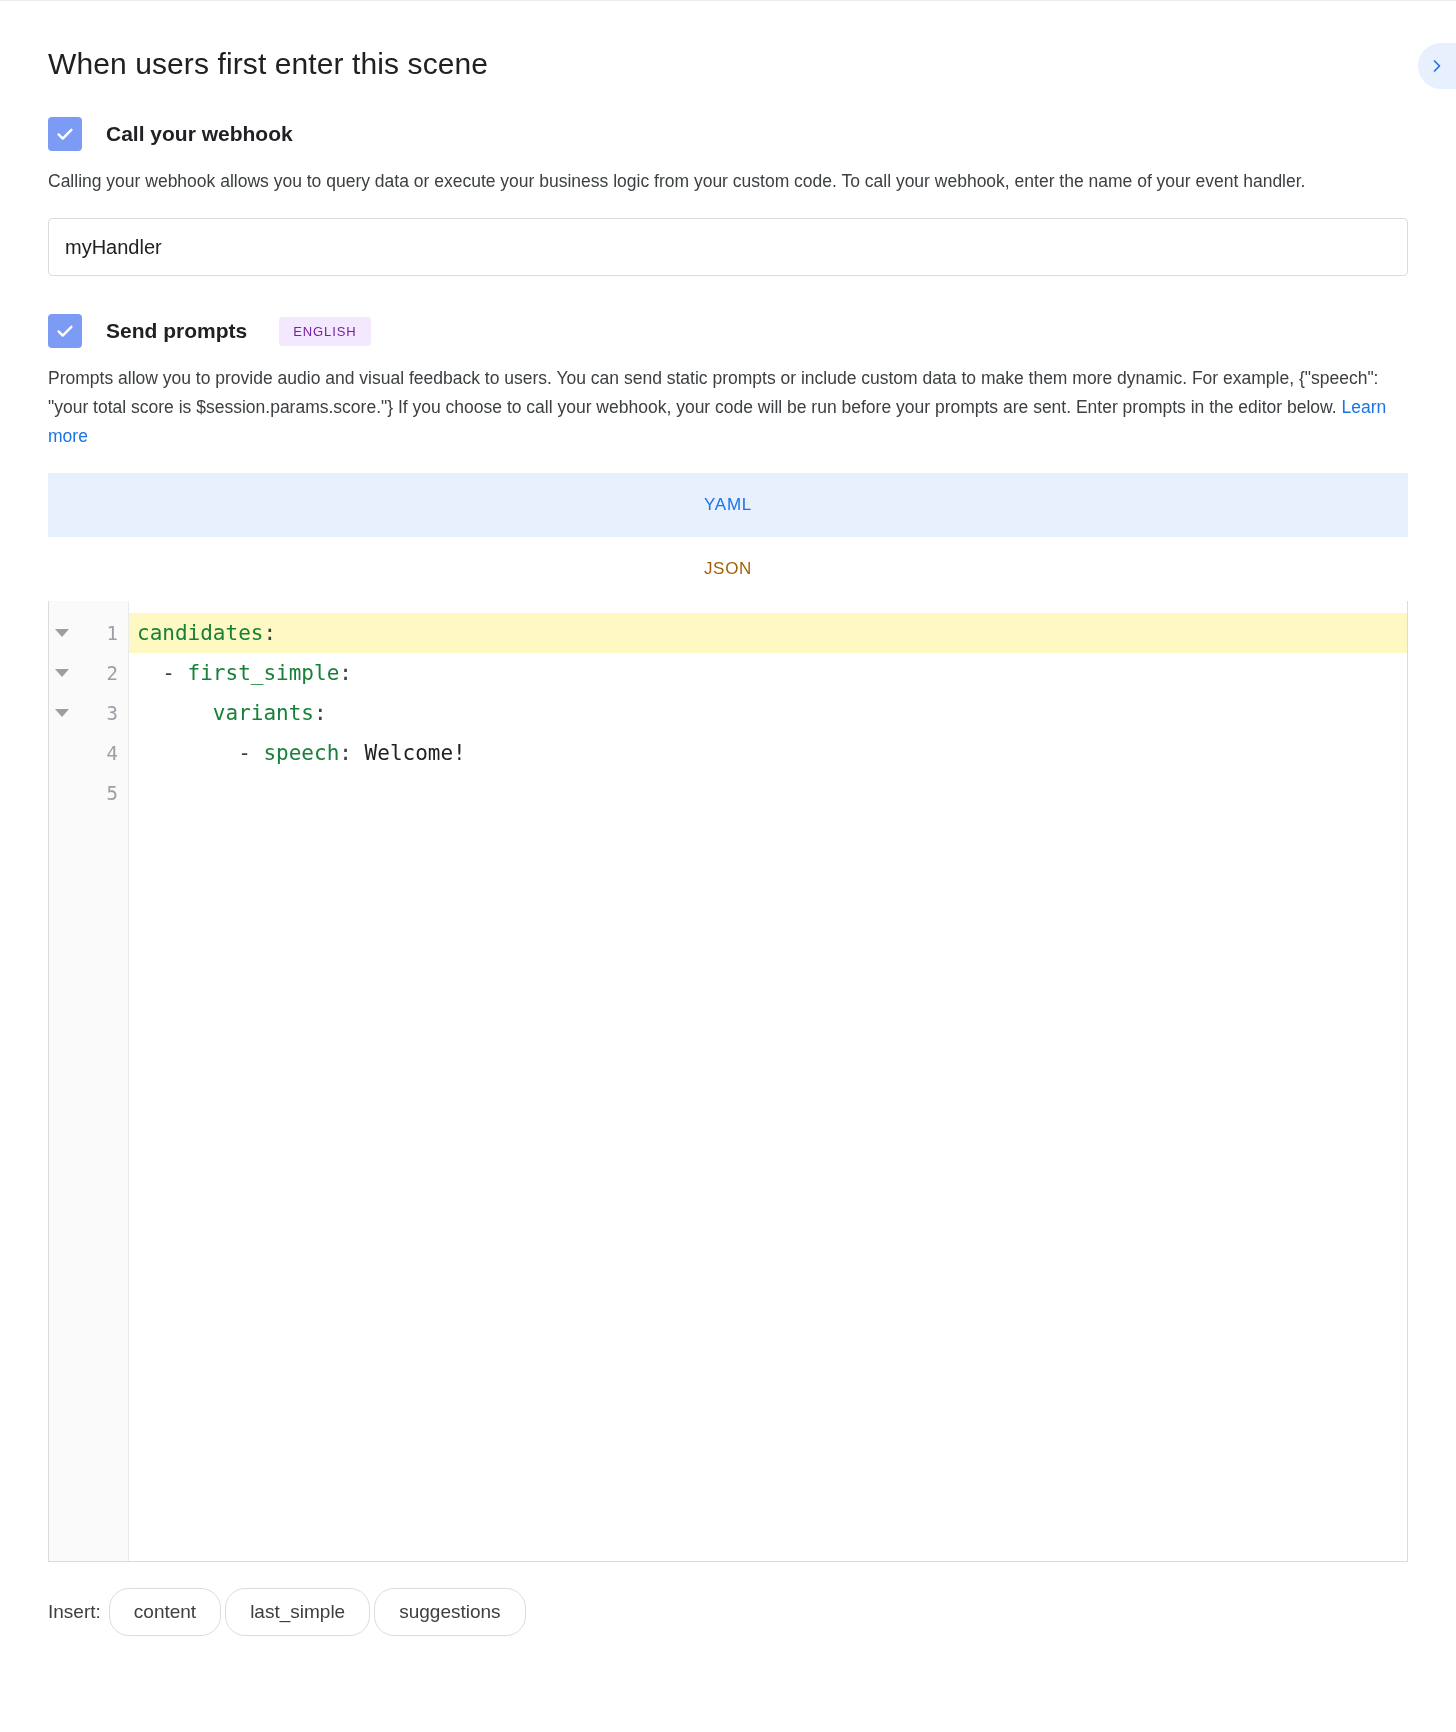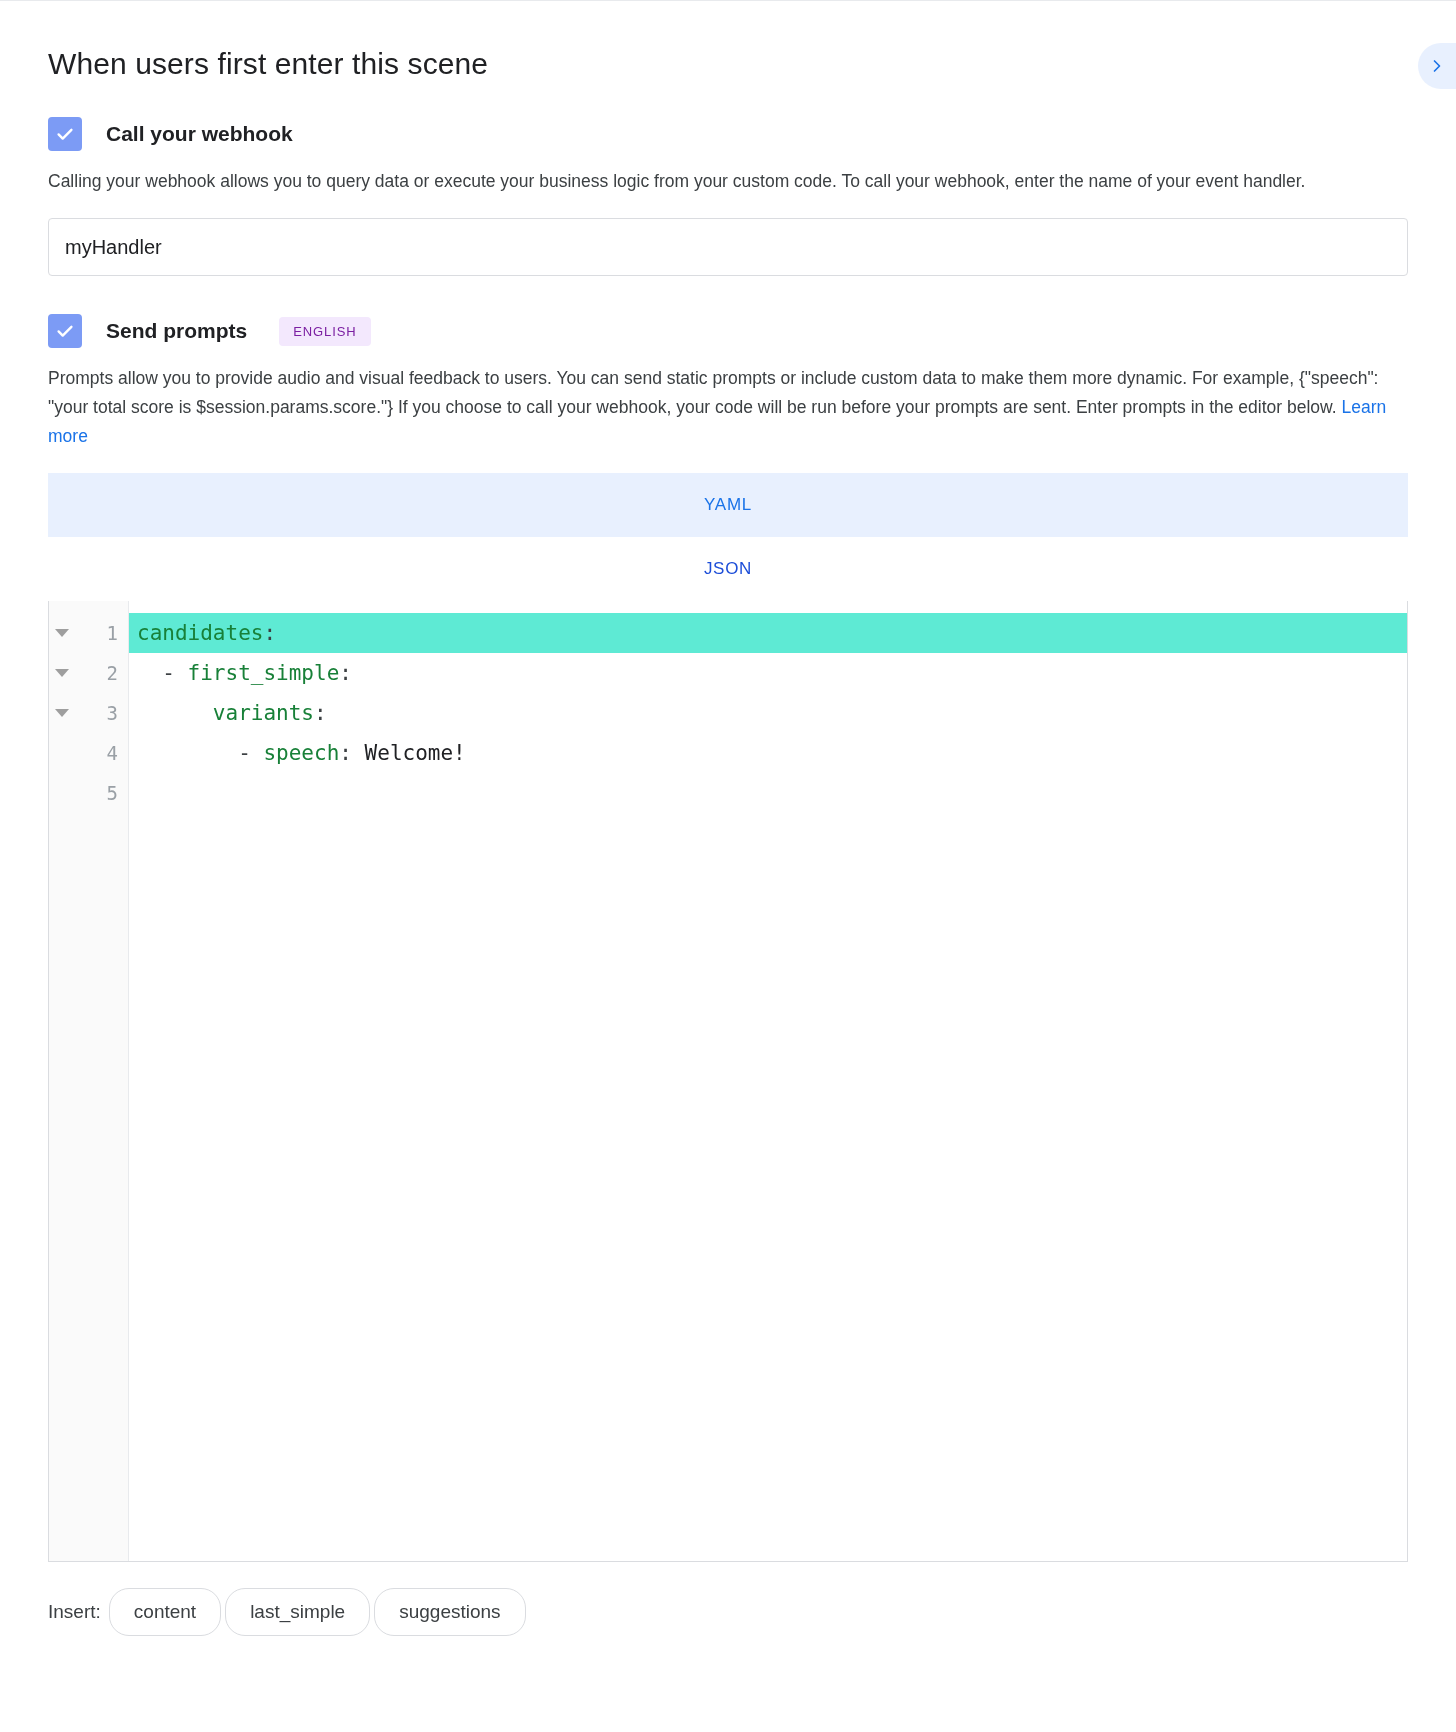--- a/index.html
+++ b/index.html
@@ -120,21 +120,21 @@
     margin-top: 8px;
     flex-direction: column;
   }
   .tab {
     min-width: 216px;
     text-align: center;
     font-size: 17px;
     font-weight: 500;
     letter-spacing: 0.7px;
     padding: 22px 10px;
-    color: #1d4ed8;
+    color: #a16207;
     cursor: pointer;
     background: transparent;
   }
   .tab.active {
     color: #1a73e8;
     background: #e8f0fe;
   }
 
   
   .editor {
@@ -182,21 +182,21 @@
   }
   .cline {
     height: 40px;
     display: flex;
     align-items: center;
     font-size: 21px;
     white-space: pre;
     padding-left: 8px;
     color: #202124;
   }
-  .cline.hl { background: #5eead4; }
+  .cline.hl { background: #fef9c3; }
   .k { color: #188038; }
   .p { color: #3c4043; }
   .v { color: #202124; }
 
   
   .insert-row {
     display: flex;
     align-items: center;
     gap: 4px;
     margin-top: 26px;

